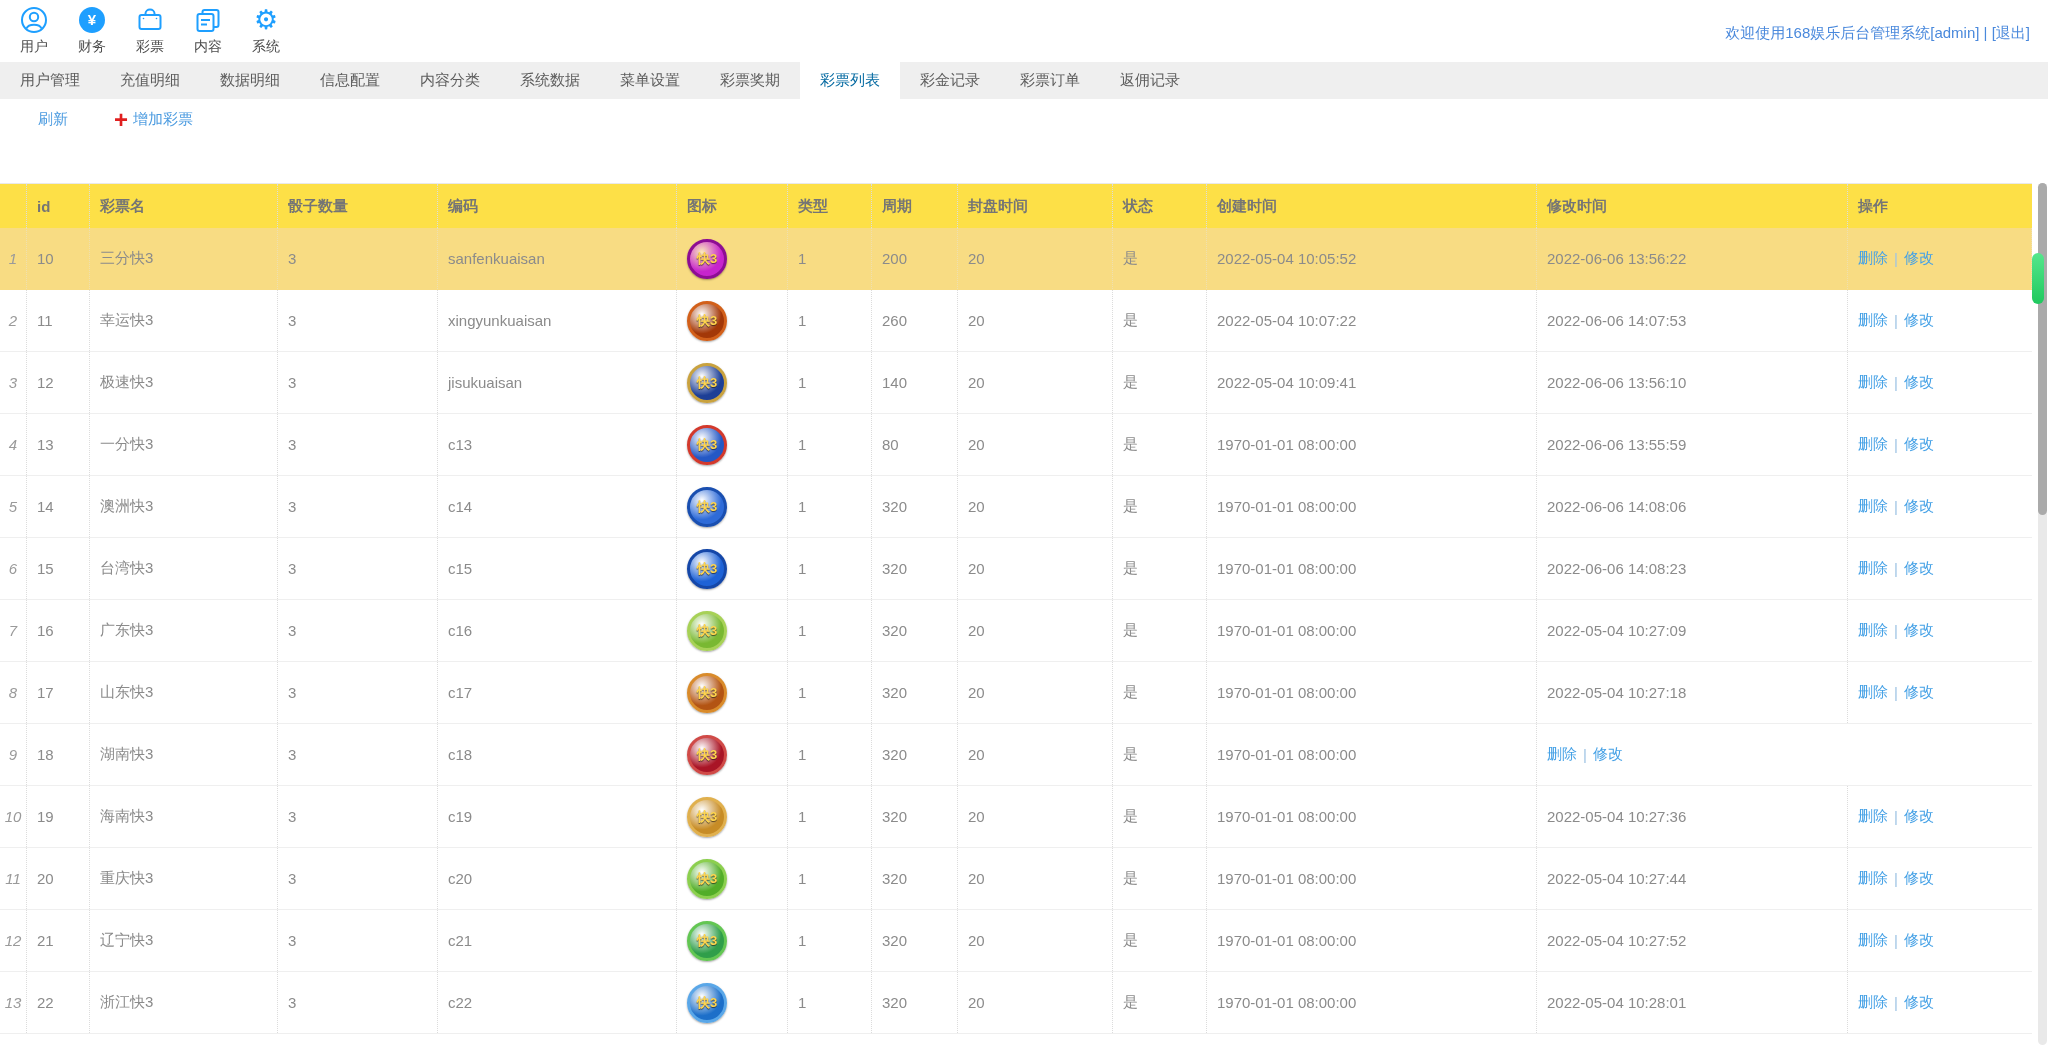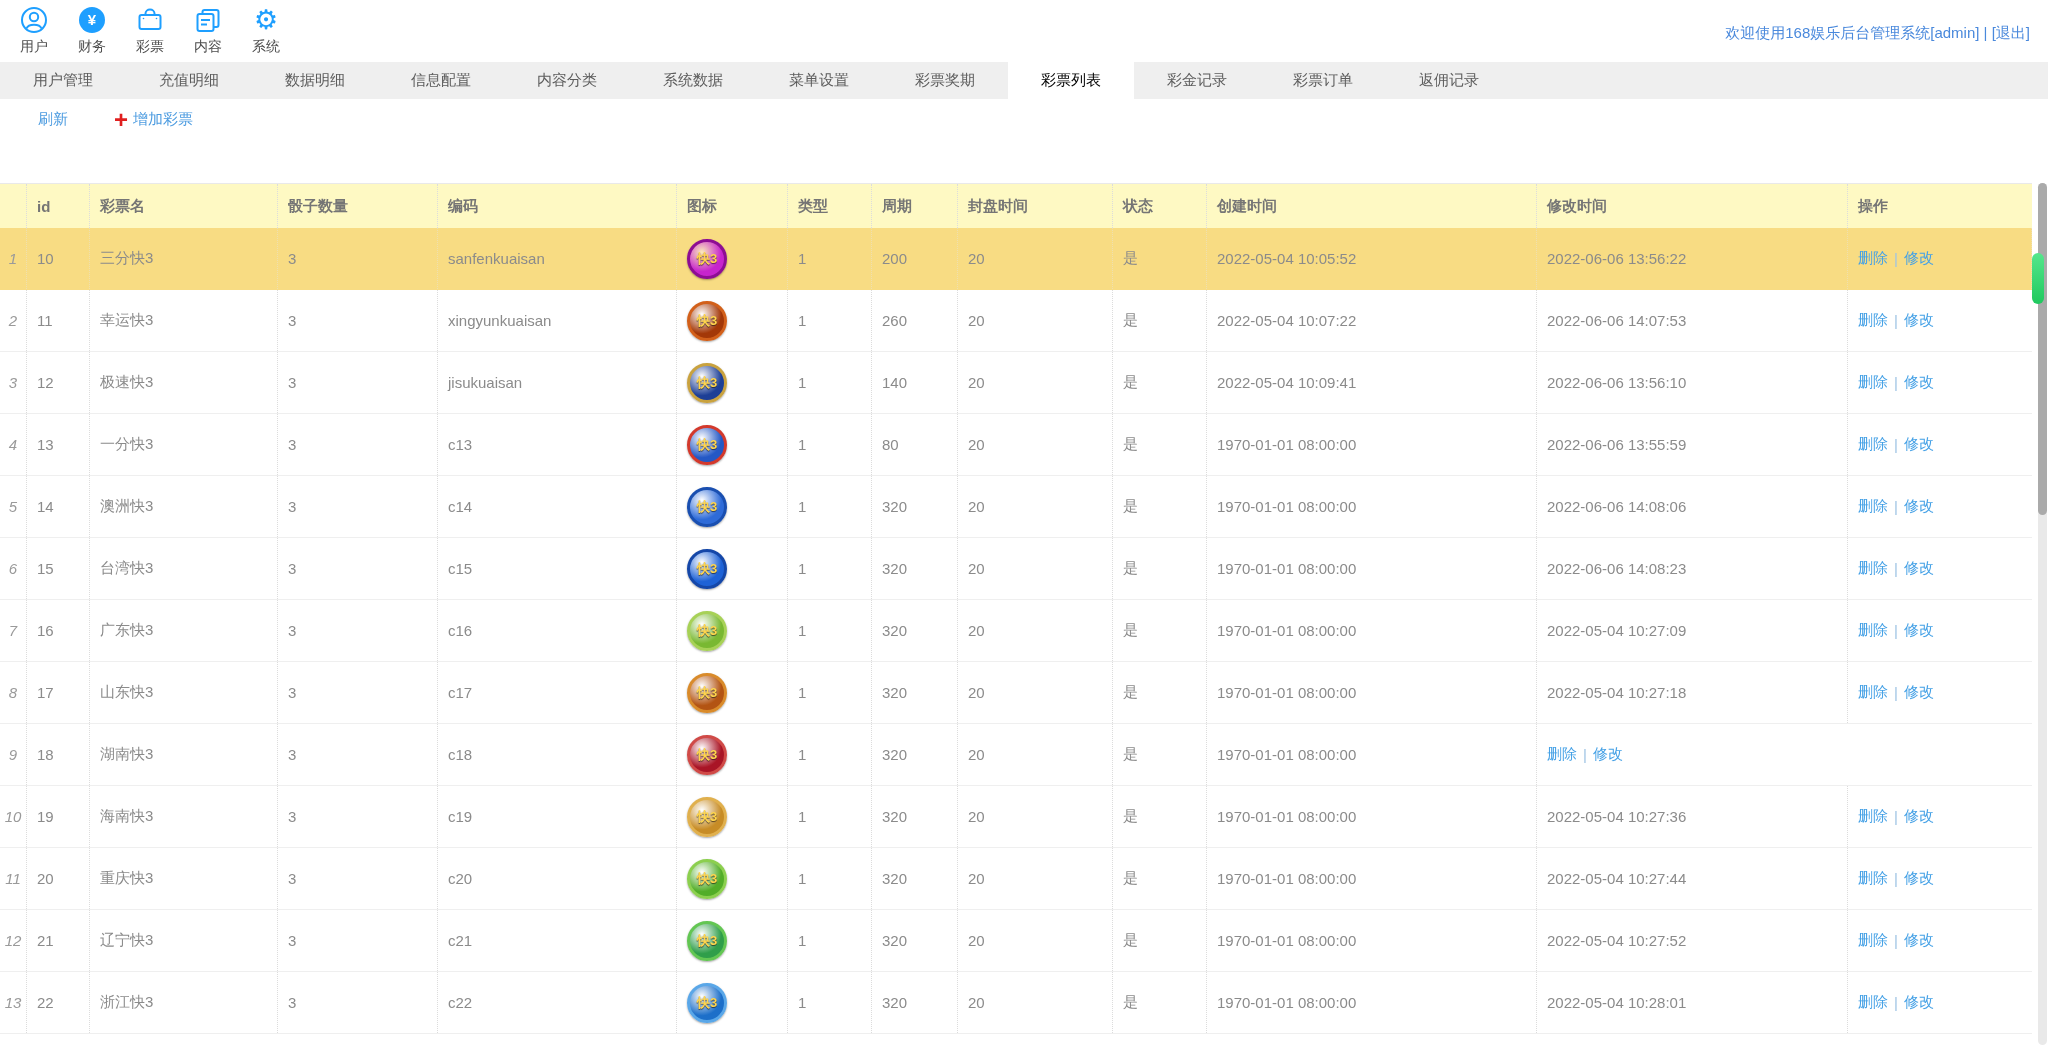--- a/index.html
+++ b/index.html
@@ -13,33 +13,33 @@
   .menu-item { width:44px; margin-right:14px; display:flex; flex-direction:column; align-items:center; cursor:pointer; }
   .menu-item .ico { width:28px; height:28px; display:flex; align-items:center; justify-content:center; color:#1e9fff; }
   .menu-item .ico svg { display:block; }
   .menu-item .lbl { margin-top:4px; font-size:14px; color:#4d4d4d; white-space:nowrap; }
   .gear-glyph { font-size:27px; line-height:27px; color:#1e9fff; }
   .welcome { margin-top:18px; font-size:15px; color:#4a89dc; white-space:nowrap; }
   .welcome a { color:#4a89dc; text-decoration:none; cursor:pointer; }
 
   
   .tabbar { height:37px; background:#efefef; display:flex; align-items:stretch; }
-  .tab { padding:0 33px; display:flex; align-items:center; font-size:15px; color:#5c5c5c; cursor:pointer; white-space:nowrap; }
-  .tab.active { background:#fff; color:#000000; }
+  .tab { padding:0 20px; display:flex; align-items:center; font-size:15px; color:#5c5c5c; cursor:pointer; white-space:nowrap; }
+  .tab.active { background:#fff; color:#0369a1; }
 
   
   .toolbar { height:38px; padding:11px 0 0 38px; display:flex; align-items:flex-start; }
   .toolbar a { text-decoration:none; font-size:15px; cursor:pointer; }
   .refresh { color:#4b9be0; margin-right:46px; }
   .addbtn { color:#4b9be0; display:flex; align-items:center; }
   .addbtn .plus { color:#e01f1f; font-weight:bold; font-size:24px; line-height:18px; margin-right:5px; }
 
   
   .table { margin-top:46px; width:2032px; }
-  .thead { display:flex; height:45px; background:#fef9c3; border-top:1px solid #e9e9e9; }
+  .thead { display:flex; height:45px; background:#fde047; border-top:1px solid #e9e9e9; }
   .th { display:flex; align-items:center; padding-left:10px; font-size:15px; font-weight:bold; color:#757575;
         border-right:1px dotted #dcdcdc; white-space:nowrap; overflow:hidden; }
   .tr { display:flex; height:62px; border-bottom:1px solid #efefef; background:#fff; }
   .tr.hl { background:#f8dc83; border-bottom:1px solid #f8dc83; }
   .td { display:flex; align-items:center; padding-left:10px; font-size:15px; color:#8b8b8b;
         border-right:1px dotted #dcdcdc; white-space:nowrap; overflow:hidden; }
   .tr.hl .td { border-right:1px dotted #efe0ae; }
   .td.num { font-style:italic; justify-content:center; padding-left:0; color:#9a9a9a; }
 
   .c0{width:27px}.c1{width:63px}.c2{width:188px}.c3{width:160px}.c4{width:239px}

